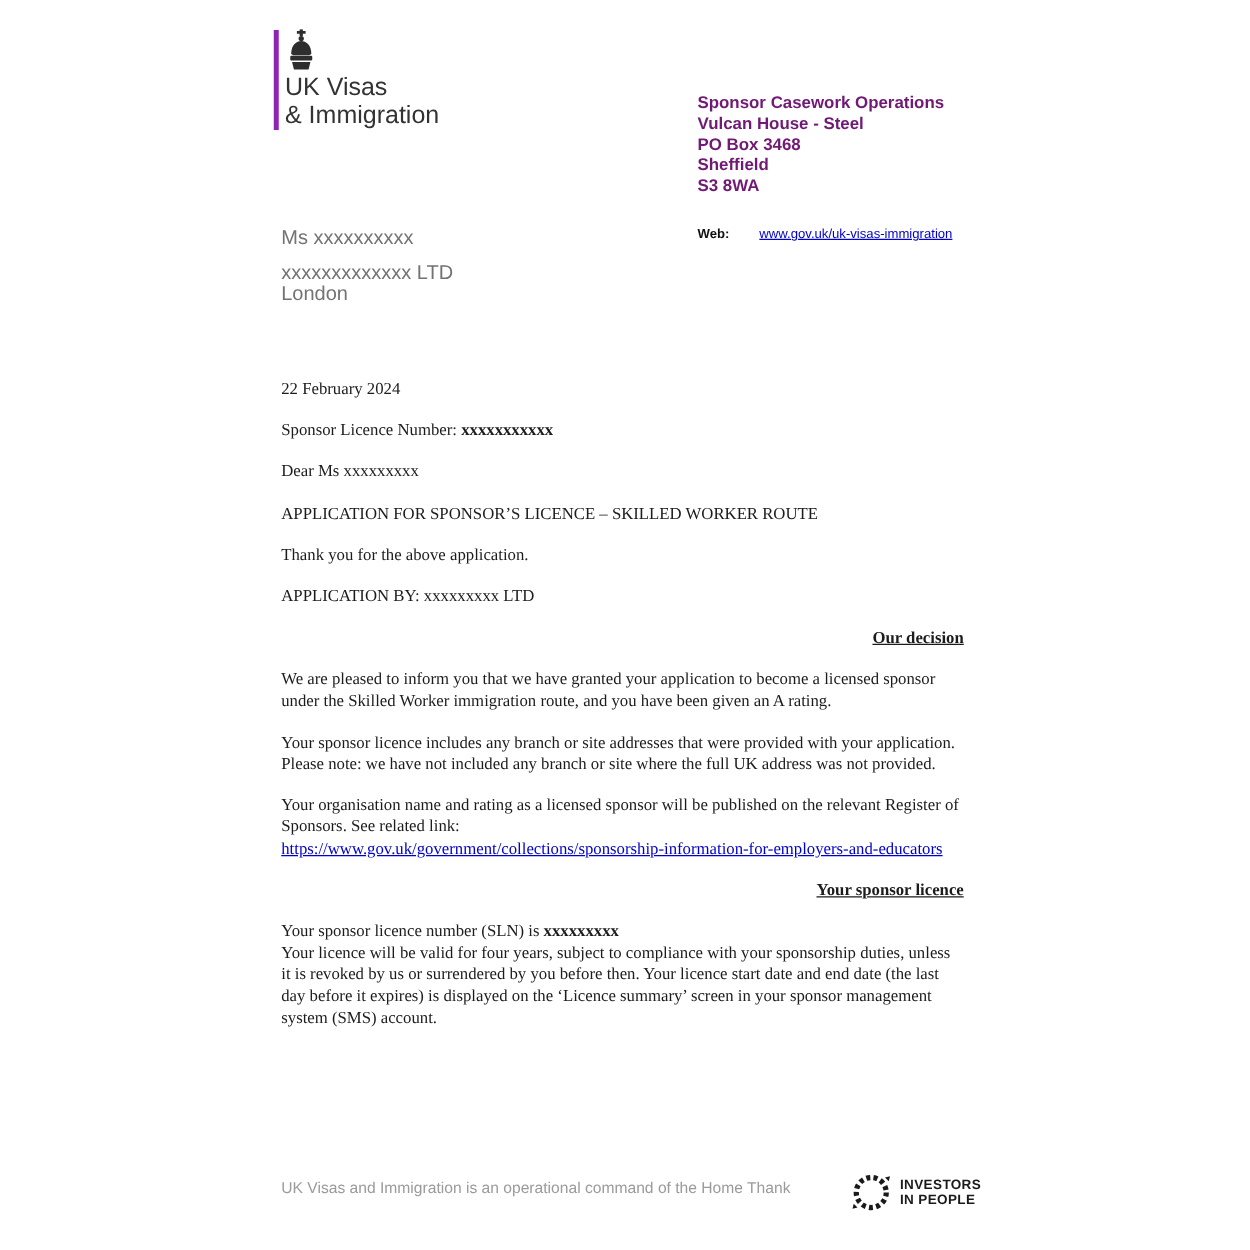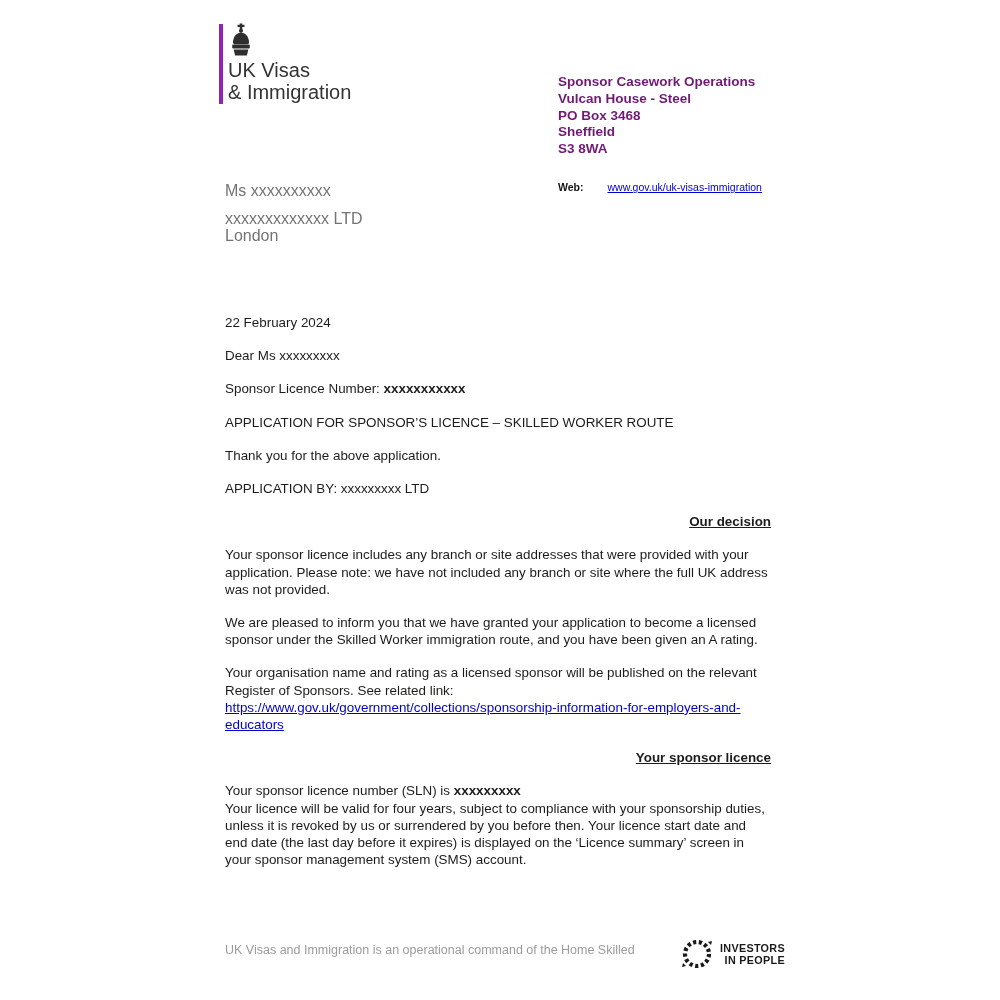--- a/index.html
+++ b/index.html
@@ -21,29 +21,29 @@
   
   .webline { position: absolute; left: 558px; top: 181px; font-size: 10.5px; color: #111111; }
   .weblabel { font-weight: bold; }
   .weburl { color: #0000cc; text-decoration: underline; margin-left: 24px; cursor: pointer; }
 
   
   .recipient { position: absolute; left: 225px; top: 182px; font-size: 16px; line-height: 17px; color: #737373; }
   .r-company { margin-top: 11px; }
 
   
-  .letter-body { position: absolute; left: 225px; top: 314px; width: 546px; font-size: 13.4px; line-height: 17.2px; color: #1c1c1c; }
+  .letter-body { position: absolute; left: 225px; top: 302px; width: 546px; font-size: 13.4px; line-height: 17.2px; color: #1c1c1c; font-family: Liberation Serif, serif; }
   .letter-body p { margin: 0 0 16px 0; }
   .h { font-weight: bold; text-decoration: underline; text-align: right; }
   .b { font-weight: bold; }
   .link { color: #0000cc; text-decoration: underline; overflow-wrap: break-word; cursor: pointer; }
 
   
   .foot-text { position: absolute; left: 225px; top: 943px; color: #9b9b9b; font-size: 12.5px; }
-  .iip { position: absolute; left: 679px; top: 934px; display: flex; align-items: center; text-align: right; }
+  .iip { position: absolute; left: 679px; top: 934px; display: flex; align-items: center; }
   .iip-wreath { width: 36px; height: 40px; margin-right: 5px; }
   .iip-text { font-size: 10.8px; font-weight: bold; line-height: 12.5px; letter-spacing: 0.3px; color: #1a1a1a; }
 </style>
 </head>
 <body>
 
 <div class="page">
 
   <div class="brand-bar"></div>
   <svg class="crown" viewBox="0 0 24 36" aria-hidden="true">
@@ -74,40 +74,40 @@
   </div>
 
   <div class="recipient">
     <div class="r-name">Ms xxxxxxxxxx</div>
     <div class="r-company">xxxxxxxxxxxxx LTD</div>
     <div class="r-city">London</div>
   </div>
 
   <div class="letter-body">
     <p>22 February 2024</p>
+    <p><span>Sponsor Licence Number:</span> <span class="b">xxxxxxxxxxx</span></p>
     <p>Dear Ms xxxxxxxxx</p>
-    <p><span>Sponsor Licence Number:</span> <span class="b">xxxxxxxxxxx</span></p>
     <p>APPLICATION FOR SPONSOR’S LICENCE – SKILLED WORKER ROUTE</p>
     <p>Thank you for the above application.</p>
     <p>APPLICATION BY: xxxxxxxxx LTD</p>
     <p class="h">Our decision</p>
+    <p>We are pleased to inform you that we have granted your application to become a licensed sponsor under the Skilled Worker immigration route, and you have been given an A rating.</p>
     <p>Your sponsor licence includes any branch or site addresses that were provided with your application. Please note: we have not included any branch or site where the full UK address was not provided.</p>
-    <p>We are pleased to inform you that we have granted your application to become a licensed sponsor under the Skilled Worker immigration route, and you have been given an A rating.</p>
     <p>
       <span>Your organisation name and rating as a licensed sponsor will be published on the relevant Register of Sponsors. See related link:</span><br>
       <a class="link">https://www.gov.uk/government/collections/sponsorship-information-for-employers-and-educators</a>
     </p>
     <p class="h">Your sponsor licence</p>
     <p>
       <span>Your sponsor licence number (SLN) is </span><span class="b">xxxxxxxxx</span><br>
       <span>Your licence will be valid for four years, subject to compliance with your sponsorship duties, unless it is revoked by us or surrendered by you before then. Your licence start date and end date (the last day before it expires) is displayed on the ‘Licence summary’ screen in your sponsor management system (SMS) account.</span>
     </p>
   </div>
 
-  <div class="foot-text">UK Visas and Immigration is an operational command of the Home Skilled</div>
+  <div class="foot-text">UK Visas and Immigration is an operational command of the Home Thank</div>
   <div class="iip">
     <svg class="iip-wreath" viewBox="0 0 36 40" aria-hidden="true">
       <circle cx="18" cy="20" r="12" fill="none" stroke="#1a1a1a" stroke-width="4.2" stroke-dasharray="3.2 2.6"></circle>
       <path d="M29 8 l4 -1 l-1 4 Z" fill="#1a1a1a"></path>
       <path d="M7 32 l-4 1 l1 -4 Z" fill="#1a1a1a"></path>
     </svg>
     <div class="iip-text">
       <div>INVESTORS</div>
       <div>IN PEOPLE</div>
     </div>

